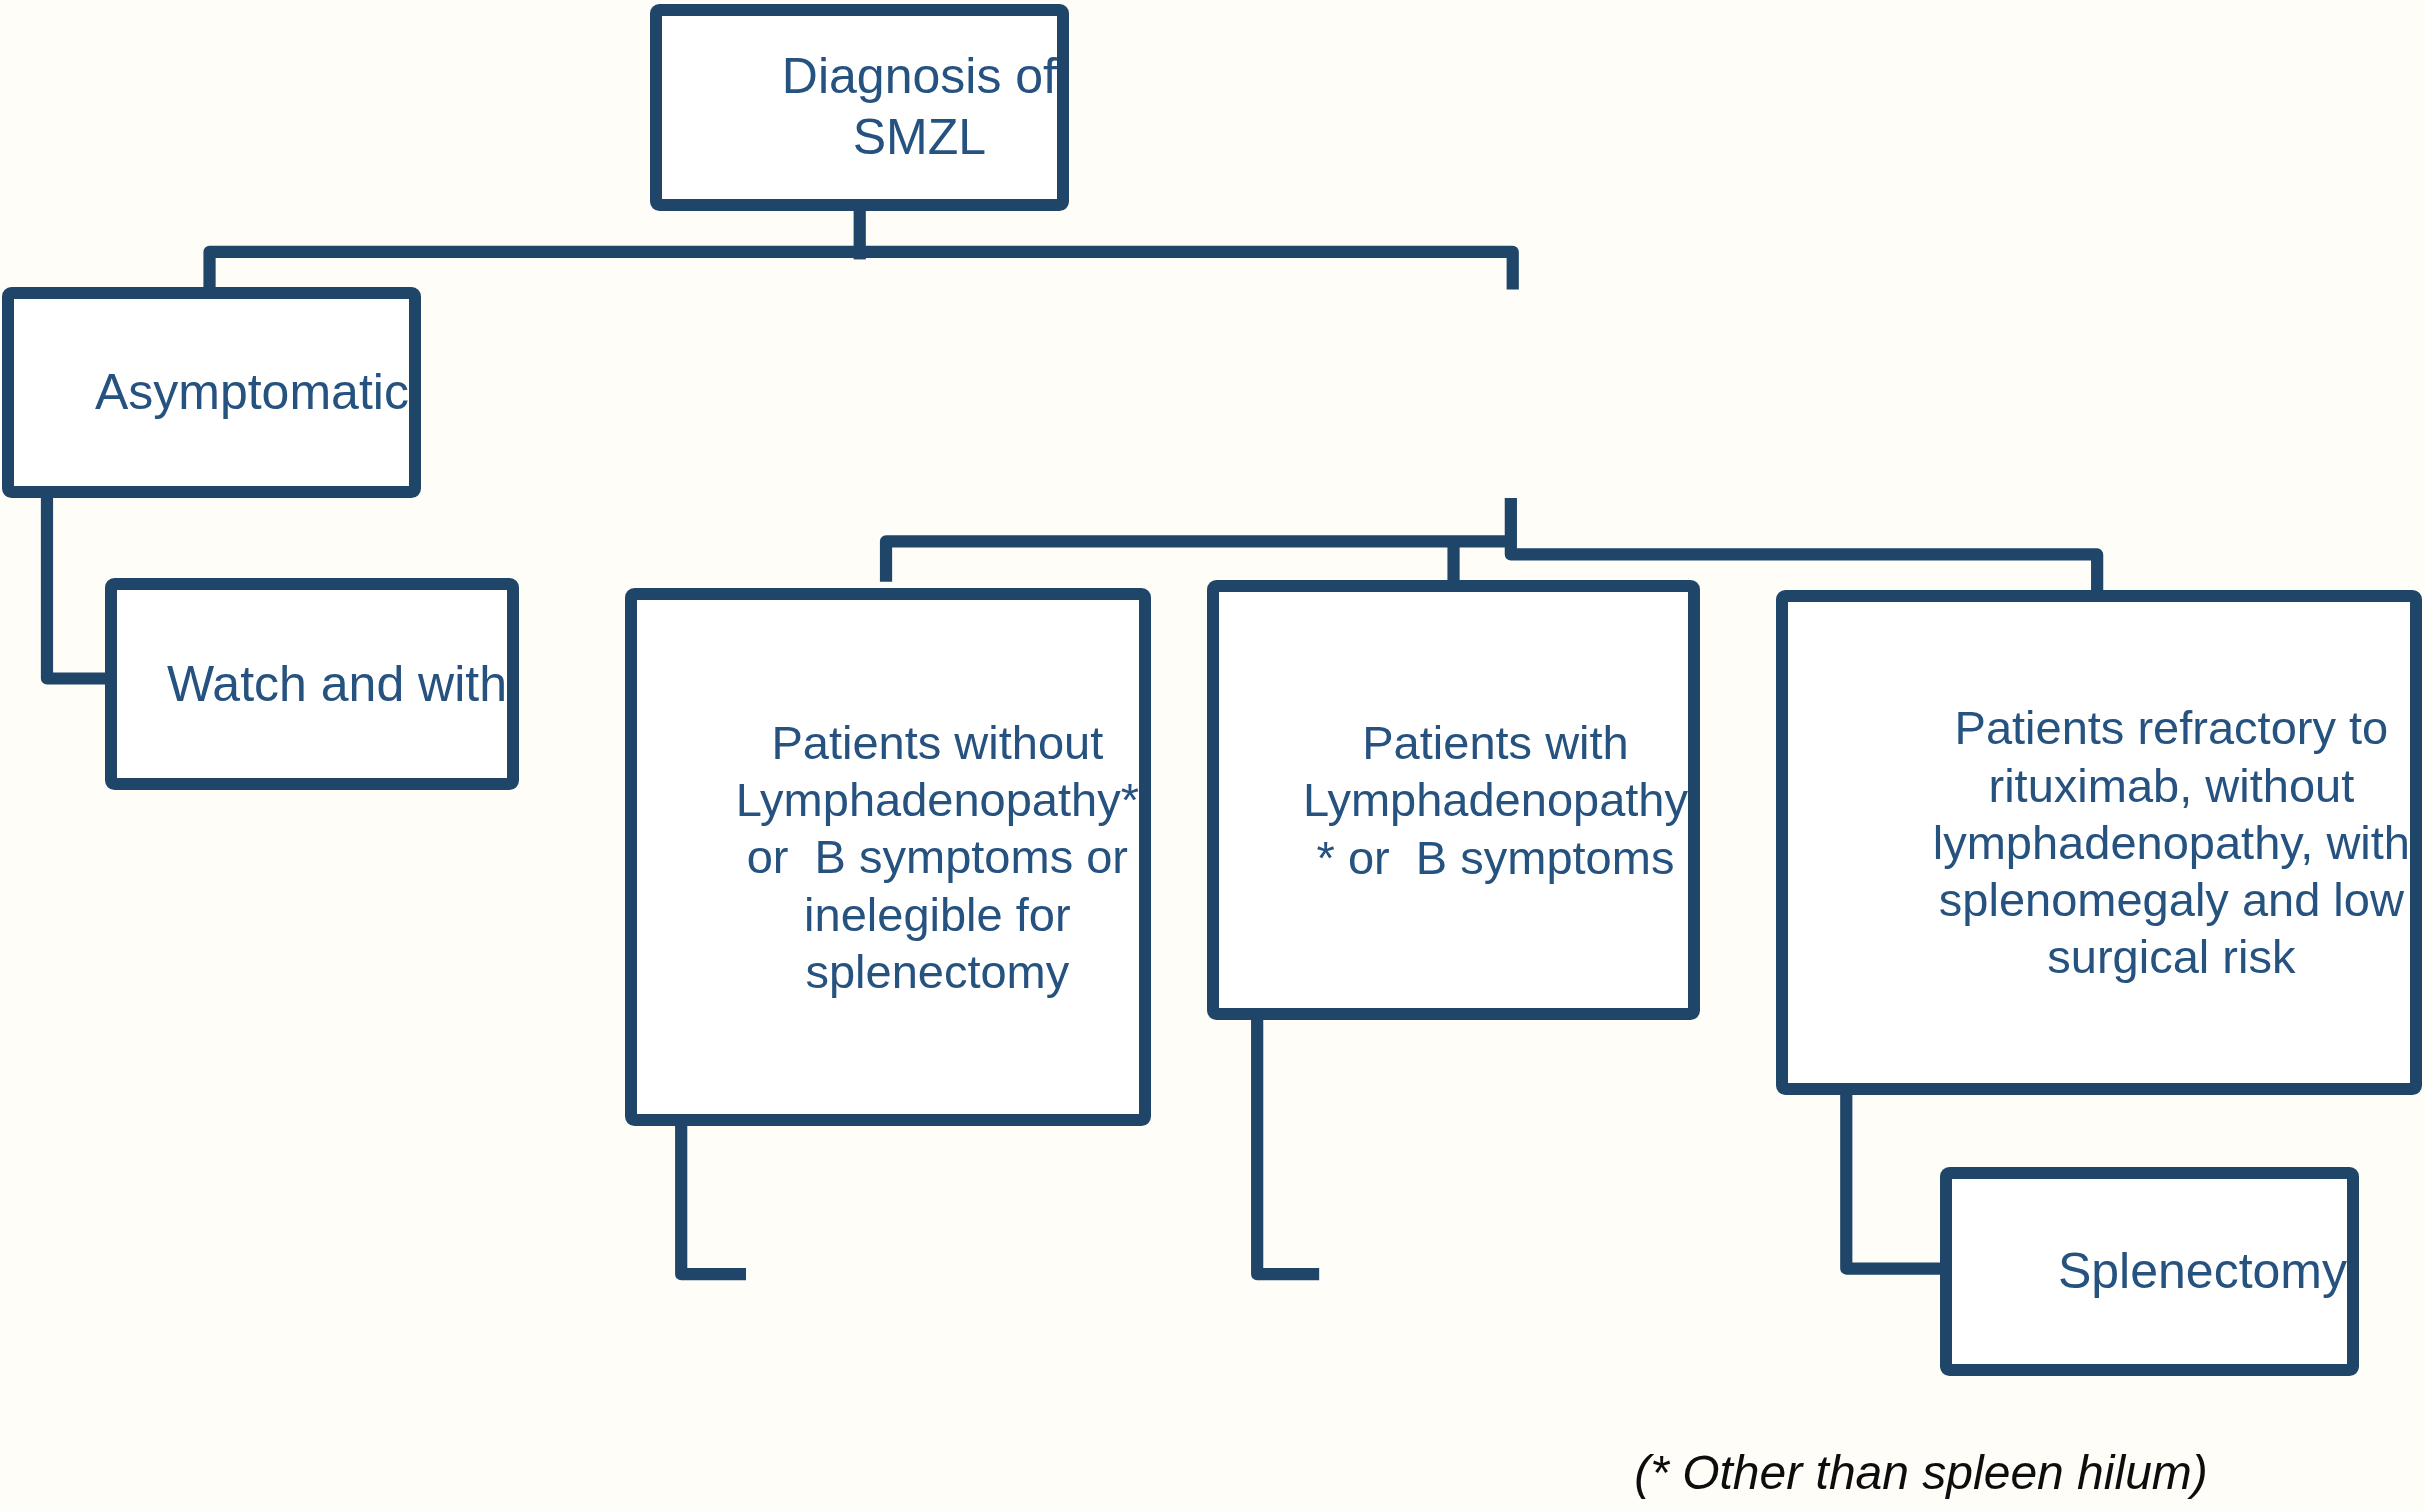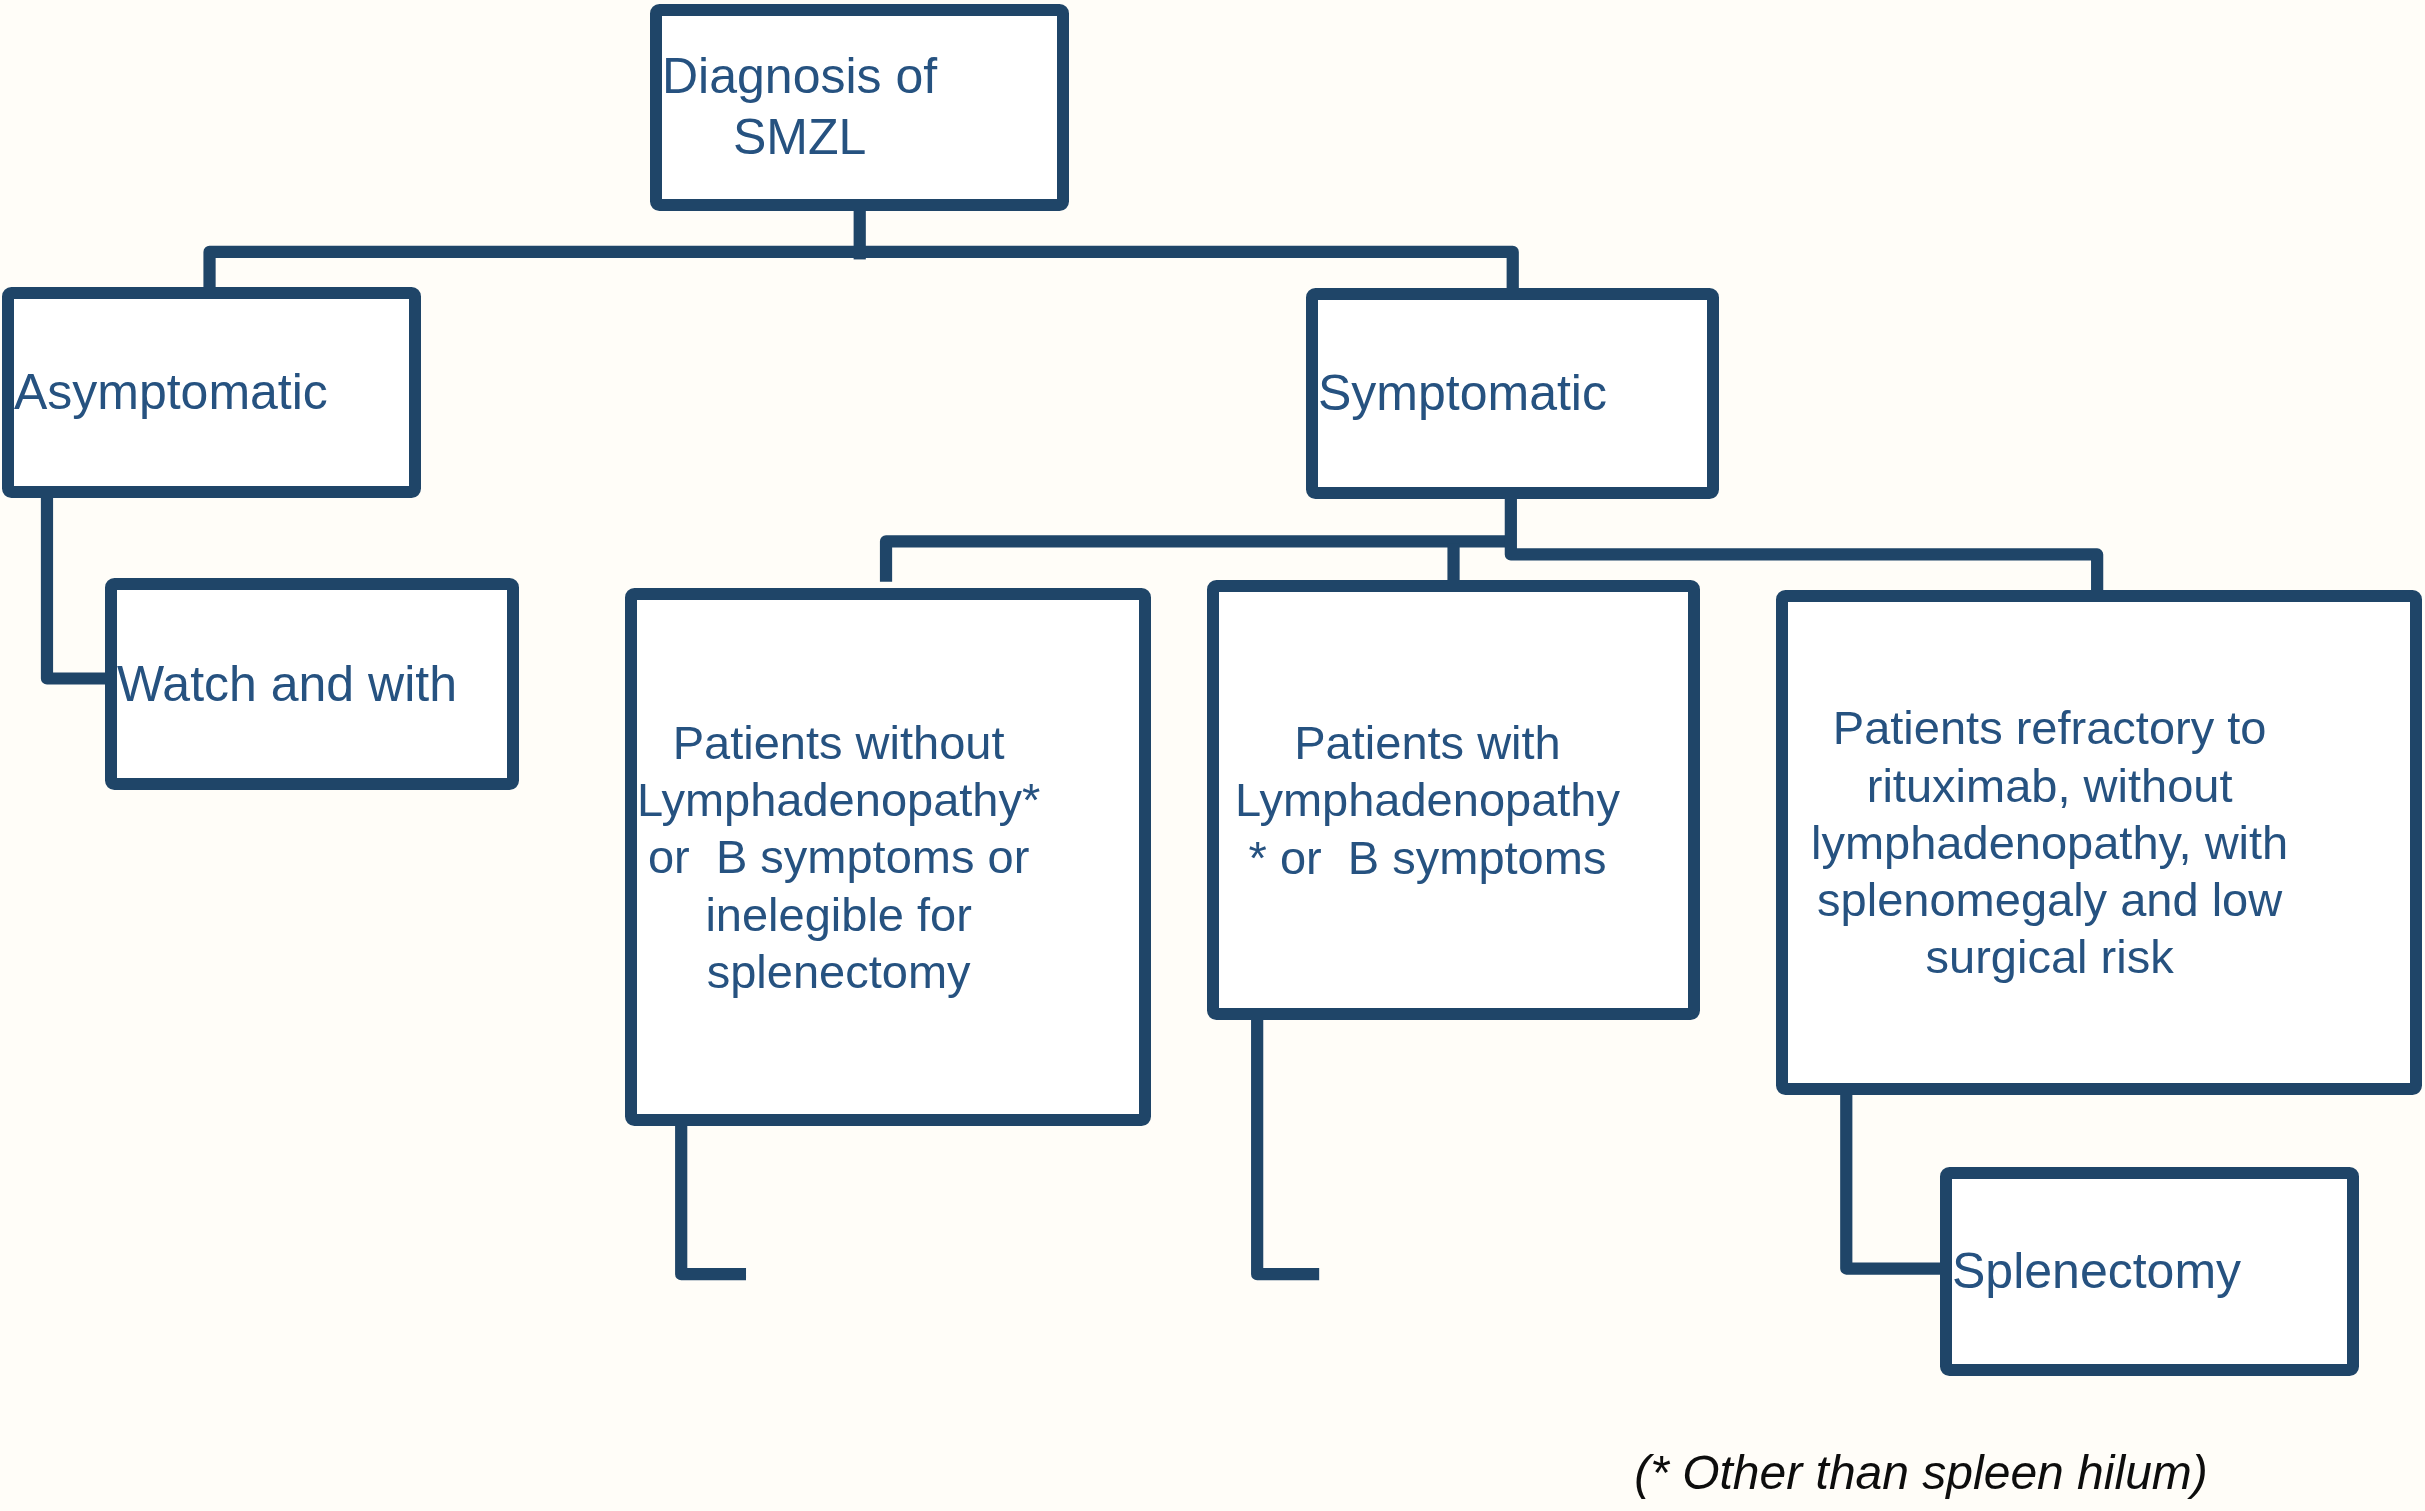--- a/index.html
+++ b/index.html
@@ -24,21 +24,21 @@
     stroke:var(--accent);
     stroke-width:13;
     stroke-linejoin:round;
     stroke-linecap:butt;
   }
   .node{
     position:absolute;
     background:var(--boxfill);
     border:12.2px solid var(--accent);
     border-radius:9.4px;
-    display:flex;align-items:center;justify-content:flex-start;
+    display:flex;align-items:center;justify-content:flex-end;
     color:var(--text);
   }
   .node .label{
     white-space:pre-wrap;
     text-align:center;
     line-height:1.22;
   }
   .fs-big .label{font-size:50px;}
   .fs-mid .label{font-size:47px;}
 
@@ -83,23 +83,20 @@
 
   <div class="node fs-big n-diagnosis">
     <div class="label">Diagnosis of
 SMZL</div>
   </div>
 
   <div class="node fs-big n-asymptomatic">
     <div class="label">Asymptomatic</div>
   </div>
 
-  <div class="node fs-big n-symptomatic">
-    <div class="label">Symptomatic</div>
-  </div>
 
   <div class="node fs-big n-watchwait">
     <div class="label">Watch and with</div>
   </div>
 
   <div class="node fs-mid n-boxa">
     <div class="label">Patients without
 Lymphadenopathy*
 or  B symptoms or
 inelegible for

